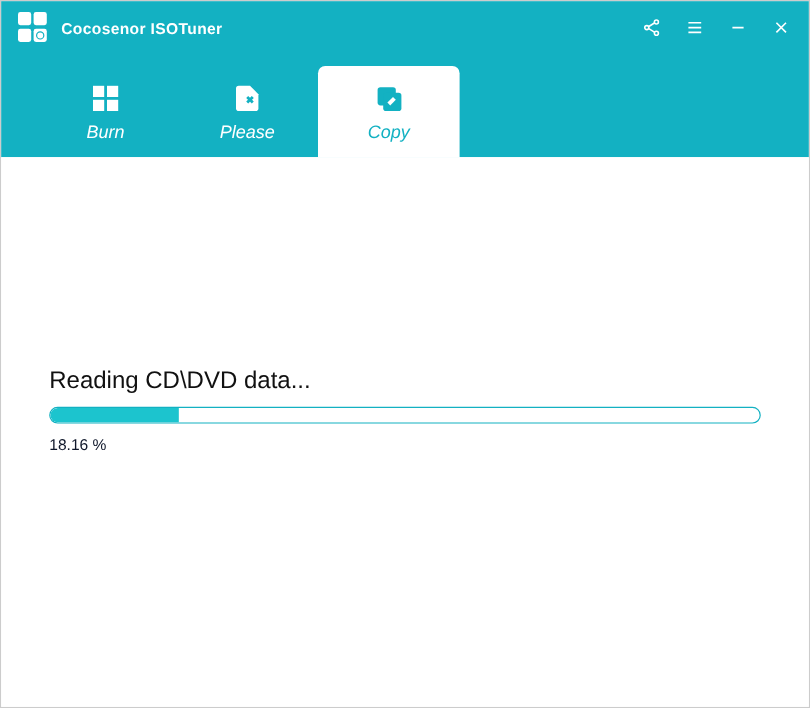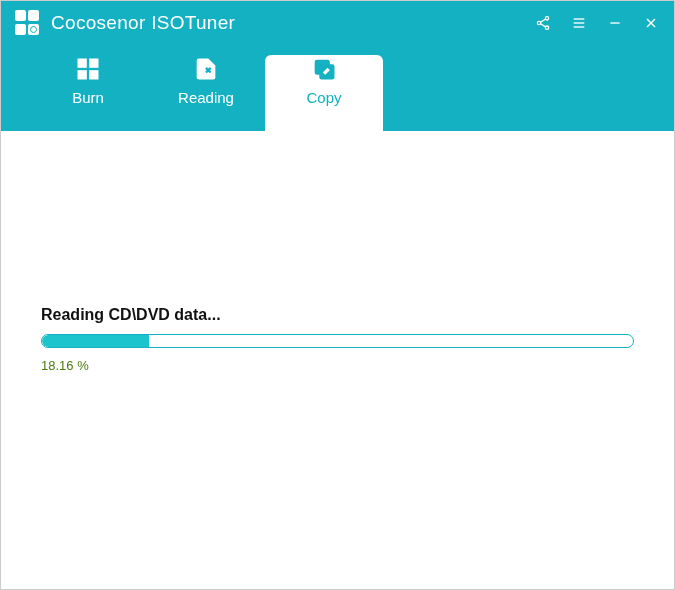--- a/index.html
+++ b/index.html
@@ -45,22 +45,22 @@
     position: relative;
   }
   .logo-q.gear::after {
     content: "";
     position: absolute;
     inset: 2px;
     border: 1px solid #13b1c2;
     border-radius: 50%;
   }
   .app-title {
-    font-size: 19px;
-    font-weight: 400;
+    font-size: 13px;
+    font-weight: 700;
     letter-spacing: 0.3px;
   }
   .win-controls {
     margin-left: auto;
     display: flex;
     gap: 18px;
     align-items: center;
   }
   .win-btn {
     width: 18px;
@@ -74,27 +74,28 @@
   .tabs {
     display: flex;
     align-items: flex-end;
     padding: 0 28px;
     flex: 1;
   }
   .tab {
     display: flex;
     flex-direction: column;
     align-items: center;
-    justify-content: flex-start;
+    justify-content: center;
     width: 118px;
     height: 76px;
     cursor: pointer;
     color: #fff;
     gap: 6px;
     border-radius: 6px 6px 0 0;
+    font-style: italic;
   }
   .tab.active {
     background: #fff;
     color: #13b1c2;
   }
   .tab-icon {
     width: 28px;
     height: 28px;
   }
   .tab-label {
@@ -103,22 +104,22 @@
   .content {
     flex: 1;
     background: #fff;
     padding: 0 40px;
     display: flex;
     flex-direction: column;
     justify-content: flex-start;
     padding-top: 175px;
   }
   .status-title {
-    font-size: 16px;
-    font-weight: 700;
+    font-size: 20px;
+    font-weight: 400;
     color: #111;
     margin-bottom: 10px;
   }
   .status-sub {
     font-size: 13px;
     color: #333;
     margin-bottom: 14px;
   }
   .progress {
     width: 100%;
@@ -129,21 +130,21 @@
     background: #fff;
     margin-bottom: 10px;
   }
   .progress-fill {
     height: 100%;
     background: #1cc4ce;
     border-radius: 8px 0 0 8px;
   }
   .percent {
     font-size: 13px;
-    color: #4d7c0f;
+    color: #0f172a;
   }
 </style>
 </head>
 <body>
 
 <div class="window">
   <div class="header">
     <div class="titlebar">
       <div class="logo">
         <div class="logo-q"></div>
@@ -191,21 +192,21 @@
           <rect x="3" y="13" width="8" height="8"></rect>
             <rect x="13" y="13" width="8" height="8"></rect>
         </svg>
         <span class="tab-label">Burn</span>
       </div>
       <div class="tab">
         <svg class="tab-icon" viewBox="0 0 24 24" fill="none" stroke="currentColor" stroke-width="2">
           <path d="M14 3H6a2 2 0 0 0-2 2v14a2 2 0 0 0 2 2h12a2 2 0 0 0 2-2V9l-6-6z" fill="currentColor" stroke="none"></path>
           <path d="M12 11l4 4M16 11l-4 4" stroke="#13b1c2" stroke-width="2"></path>
         </svg>
-        <span class="tab-label">Reading</span>
+        <span class="tab-label">Please</span>
       </div>
       <div class="tab active">
         <svg class="tab-icon" viewBox="0 0 24 24" fill="currentColor">
           <rect x="4" y="4" width="13" height="13" rx="2"></rect>
           <rect x="8" y="8" width="13" height="13" rx="2" fill="#13b1c2"></rect>
           <path d="M15 11l-4 4 2 2 4-4" fill="#fff"></path>
         </svg>
         <span class="tab-label">Copy</span>
       </div>
     </div>

